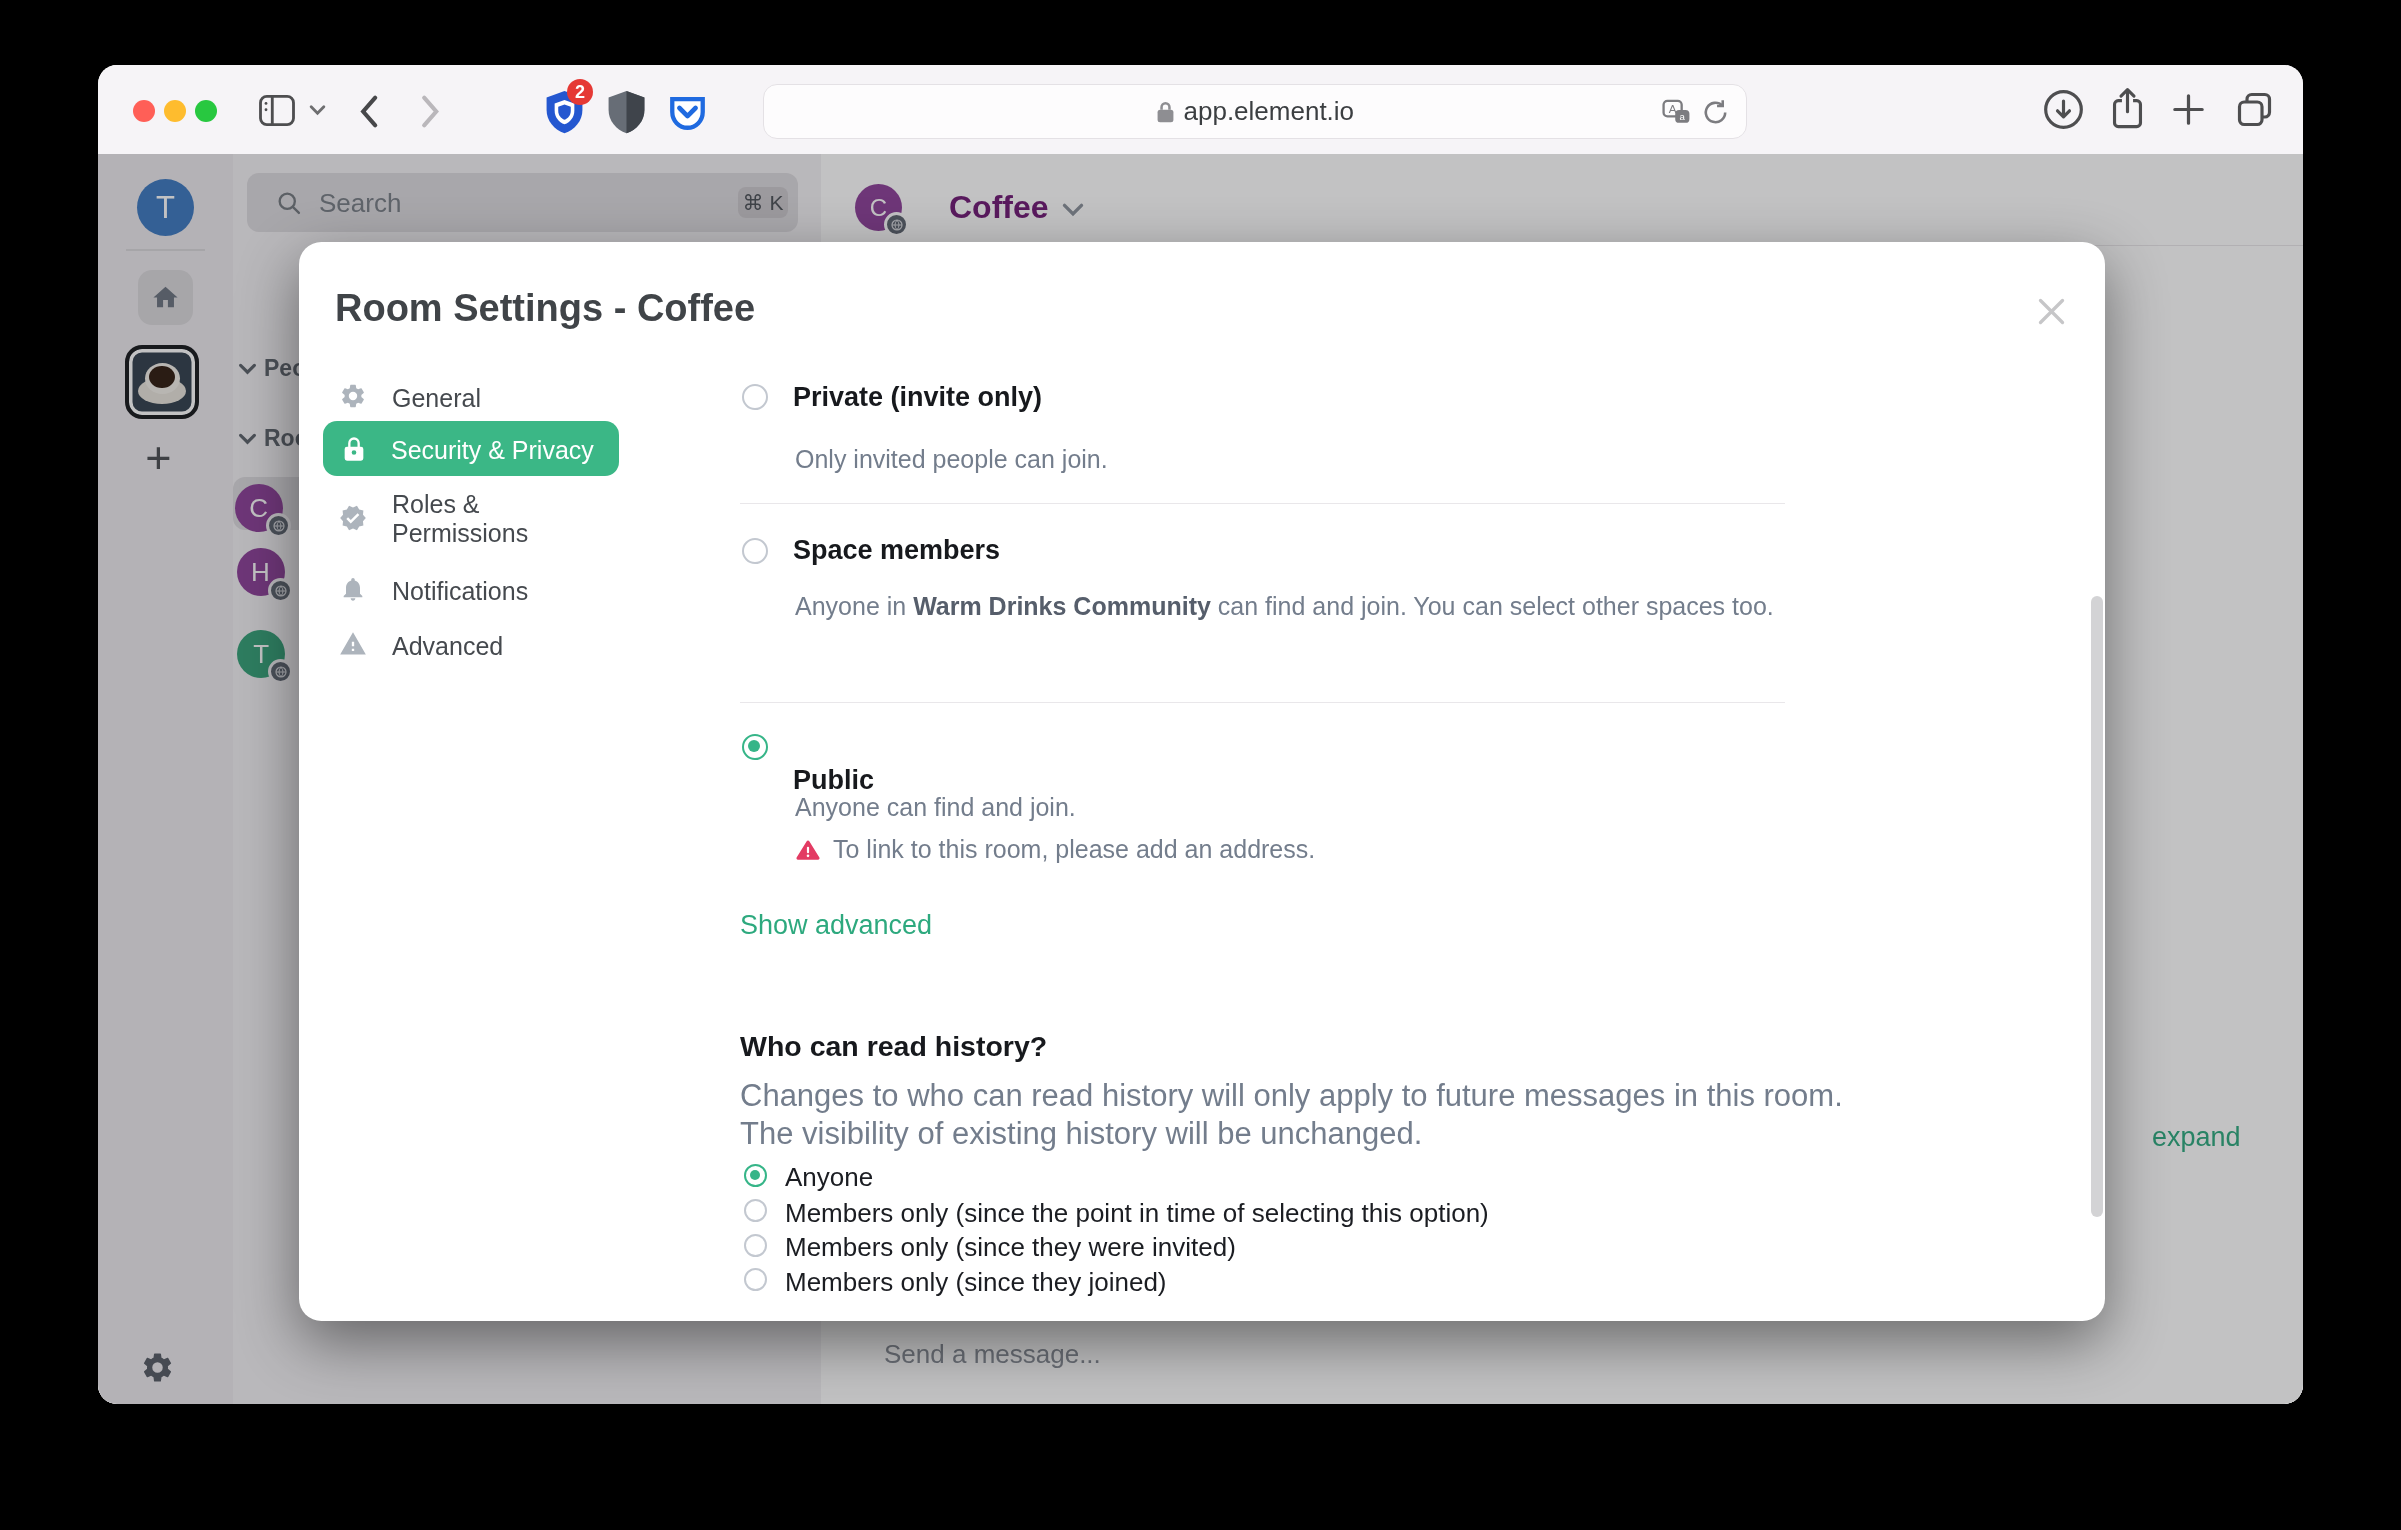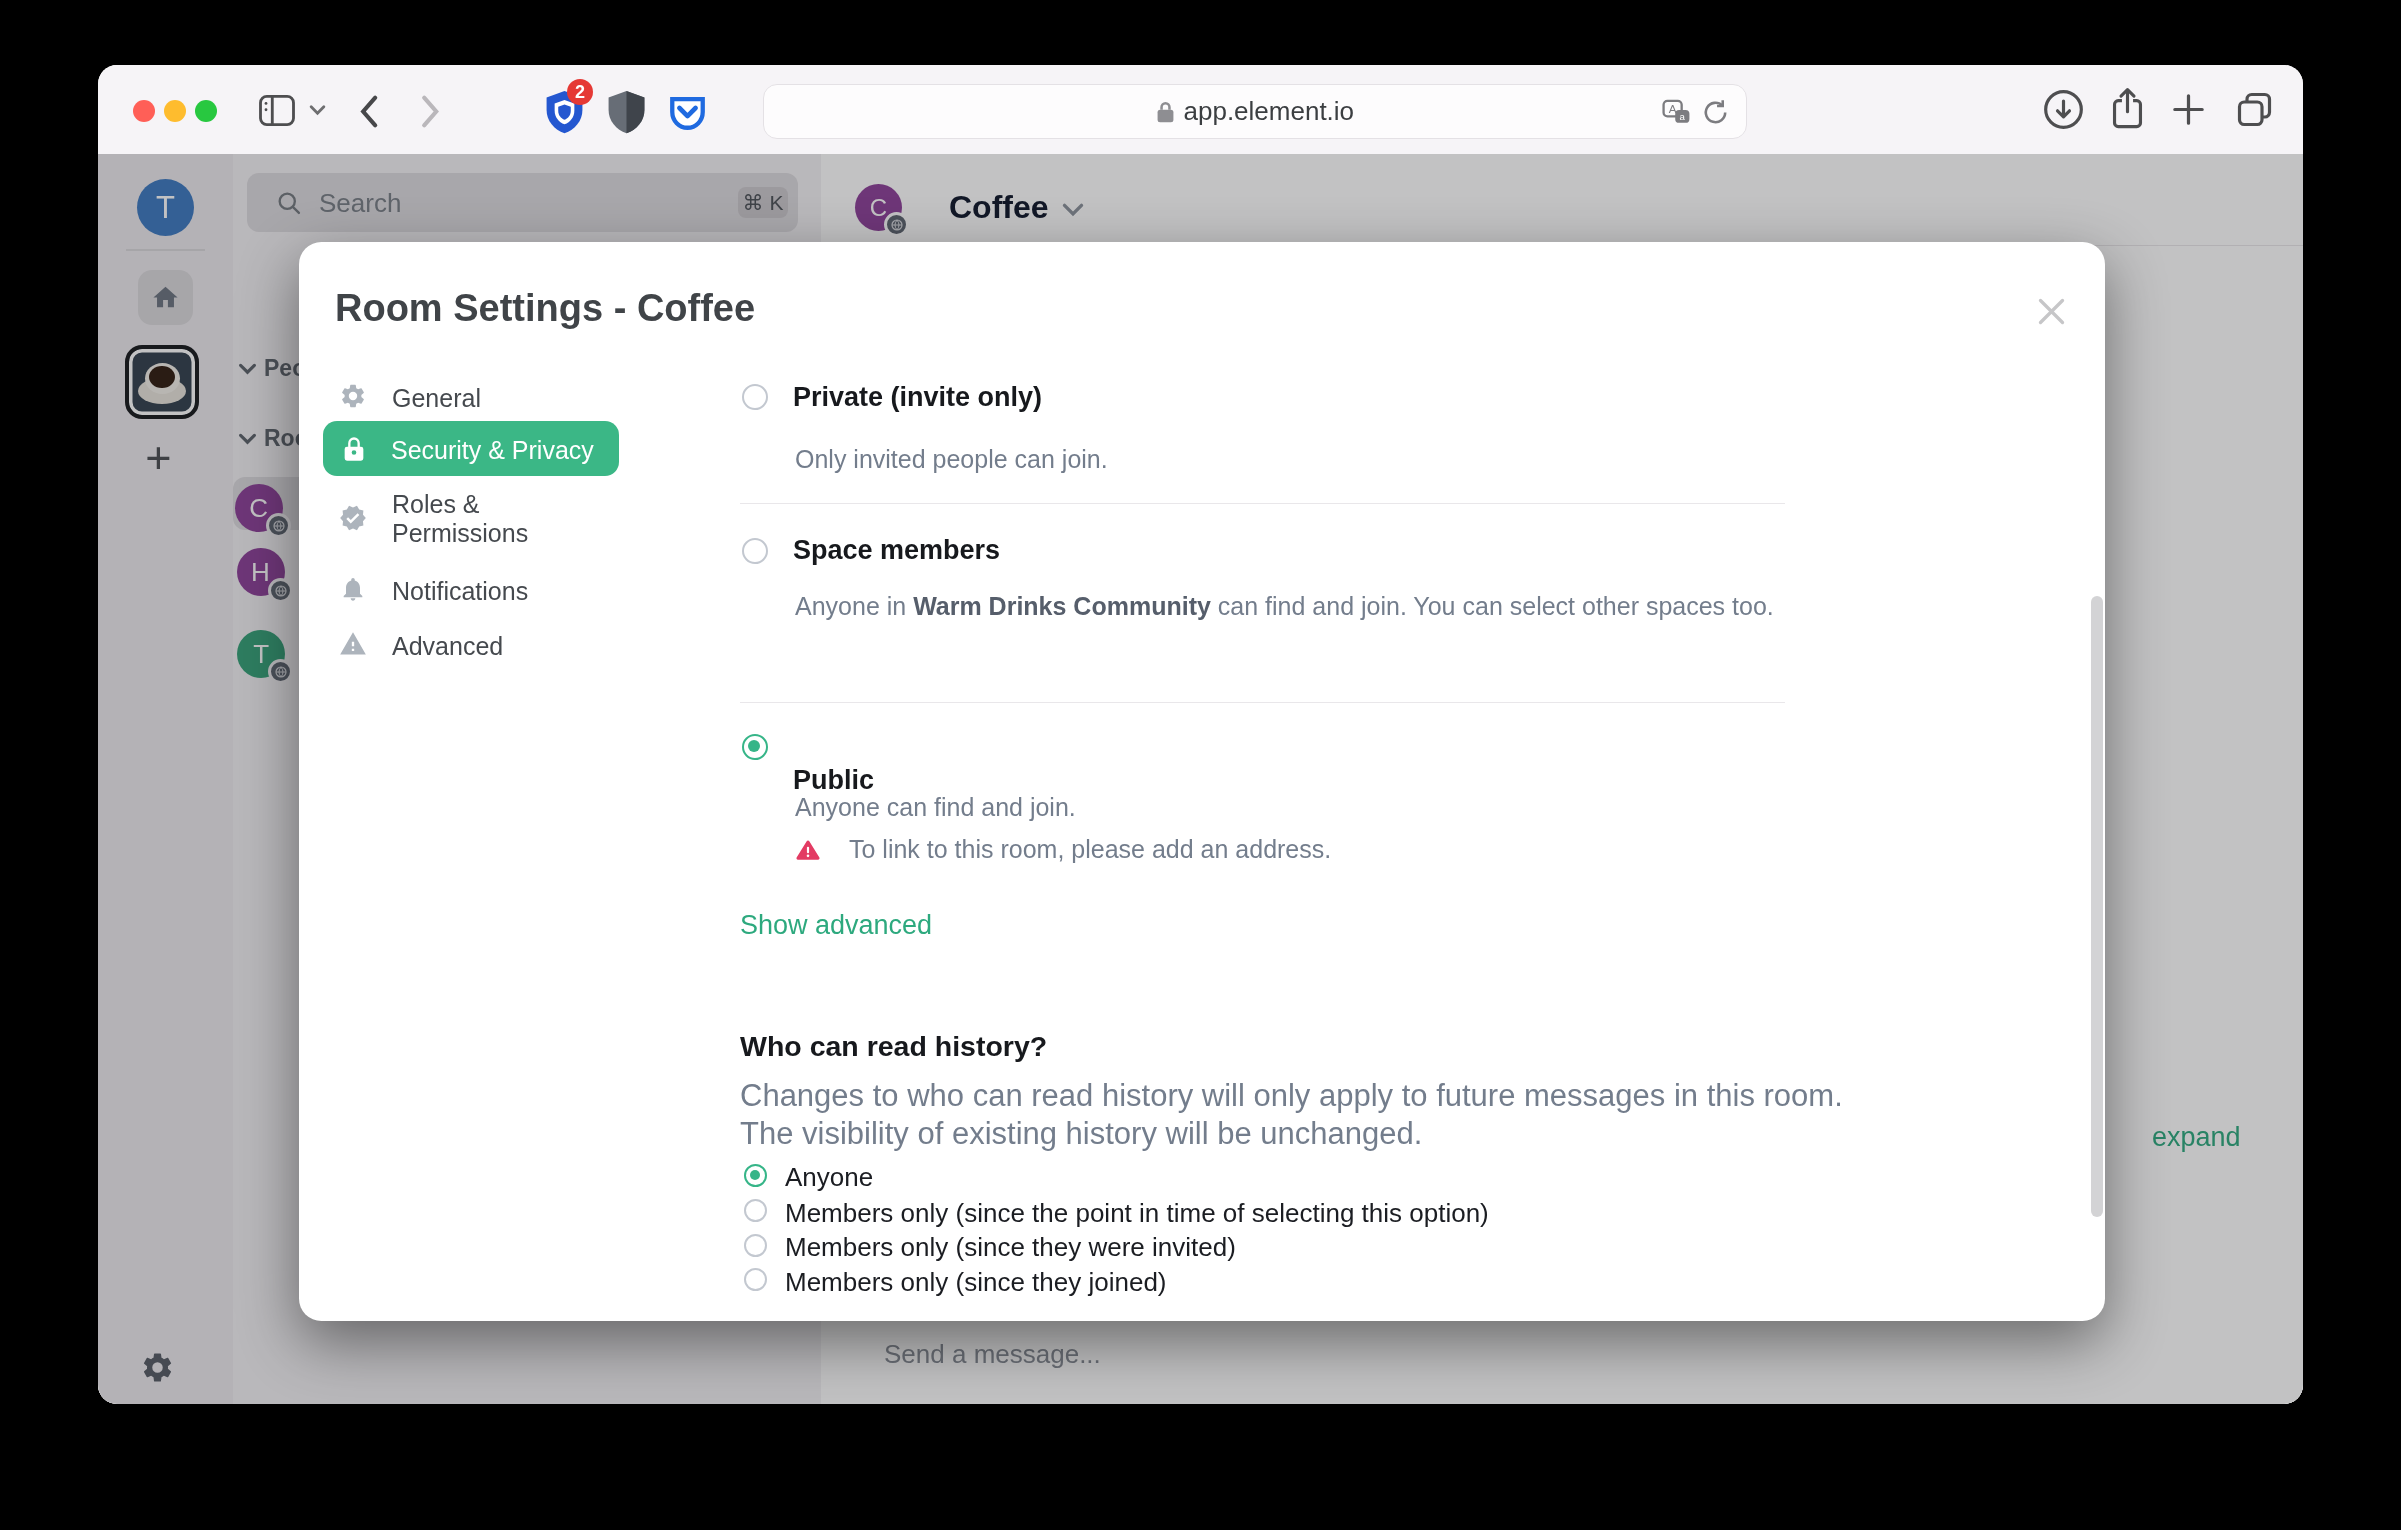--- a/index.html
+++ b/index.html
@@ -218,21 +218,21 @@
     </div>
 
     <div class="abs" style="left:723px;top:0;width:1482px;height:1250px;background:#fff;">
       <div class="abs avatar" style="left:34px;top:30px;width:47px;height:47px;background:#8d3f99;font-size:24px;">C</div>
       <div class="gbadge" style="left:63px;top:58px;width:19px;height:19px;border-color:#fff;">
         <svg width="12" height="12" viewBox="0 0 12 12">
             <circle cx="6" cy="6" r="5" fill="none" stroke="#d9dbdf" stroke-width="1.2"></circle>
             <path d="M1 6h10M6 1a8 8 0 010 10M6 1a8 8 0 000 10" fill="none" stroke="#d9dbdf" stroke-width="1"></path>
           </svg>
       </div>
-      <div class="abs" style="left:128px;top:35px;font-size:32px;font-weight:700;color:#0f172a;">Coffee</div>
+      <div class="abs" style="left:128px;top:35px;font-size:32px;font-weight:700;color:#701a75;">Coffee</div>
       <svg class="abs" style="left:240px;top:48px;" width="24" height="17" viewBox="0 0 14 10">
           <path d="M2 2l5 5 5-5" fill="none" stroke="#8b929b" stroke-width="2" stroke-linecap="round"></path>
         </svg>
 
       <div class="abs divider" style="left:0;top:91px;width:1482px;"></div>
 
       <div class="abs greenlink" style="left:1331px;top:968px;font-size:27px;">expand</div>
 
       <div class="abs" style="left:63px;top:1185px;font-size:26px;color:#878d96;">Send a message...</div>
 
@@ -290,21 +290,21 @@
     <div class="abs divider" style="left:441px;top:261px;width:1045px;"></div>
 
     <div class="abs radio r-lg" style="left:443px;top:296px;"></div>
     <div class="abs optlabel" style="left:494px;top:293px;">Space members</div>
     <div class="abs optdesc" style="left:496px;top:344px;width:992px;"><span>Anyone in </span><span style="font-weight:700;color:#565e6b;">Warm Drinks Community</span><span> can find and join. You can select other spaces too.</span></div>
     <div class="abs divider" style="left:441px;top:460px;width:1045px;"></div>
 
     <div class="abs radio r-lg sel" style="left:443px;top:492px;"></div>
     <div class="abs optlabel" style="left:494px;top:489px;margin-top:34px;">Public</div>
     <div class="abs optdesc" style="left:496px;top:545px;">Anyone can find and join.</div>
-    <div class="abs" style="left:496px;top:587px;display:flex;align-items:center;gap:28px;">
+    <div class="abs" style="left:496px;top:587px;display:flex;align-items:center;gap:12px;">
       <svg width="26" height="26" viewBox="0 0 24 24">
           <path fill="#e33b63" d="M2.7 21h18.6c1 0 1.7-1.1 1.2-2L13.2 3.9c-.5-.9-1.9-.9-2.4 0L1.5 19c-.5.9.2 2 1.2 2z"></path>
           <rect x="11" y="9" width="2" height="6" rx="1" fill="#fff"></rect>
           <circle cx="12" cy="17.4" r="1.2" fill="#fff"></circle>
         </svg>
       <span class="optdesc">To link to this room, please add an address.</span>
     </div>
 
     <div class="abs greenlink" style="left:441px;top:668px;">Show advanced</div>
 

